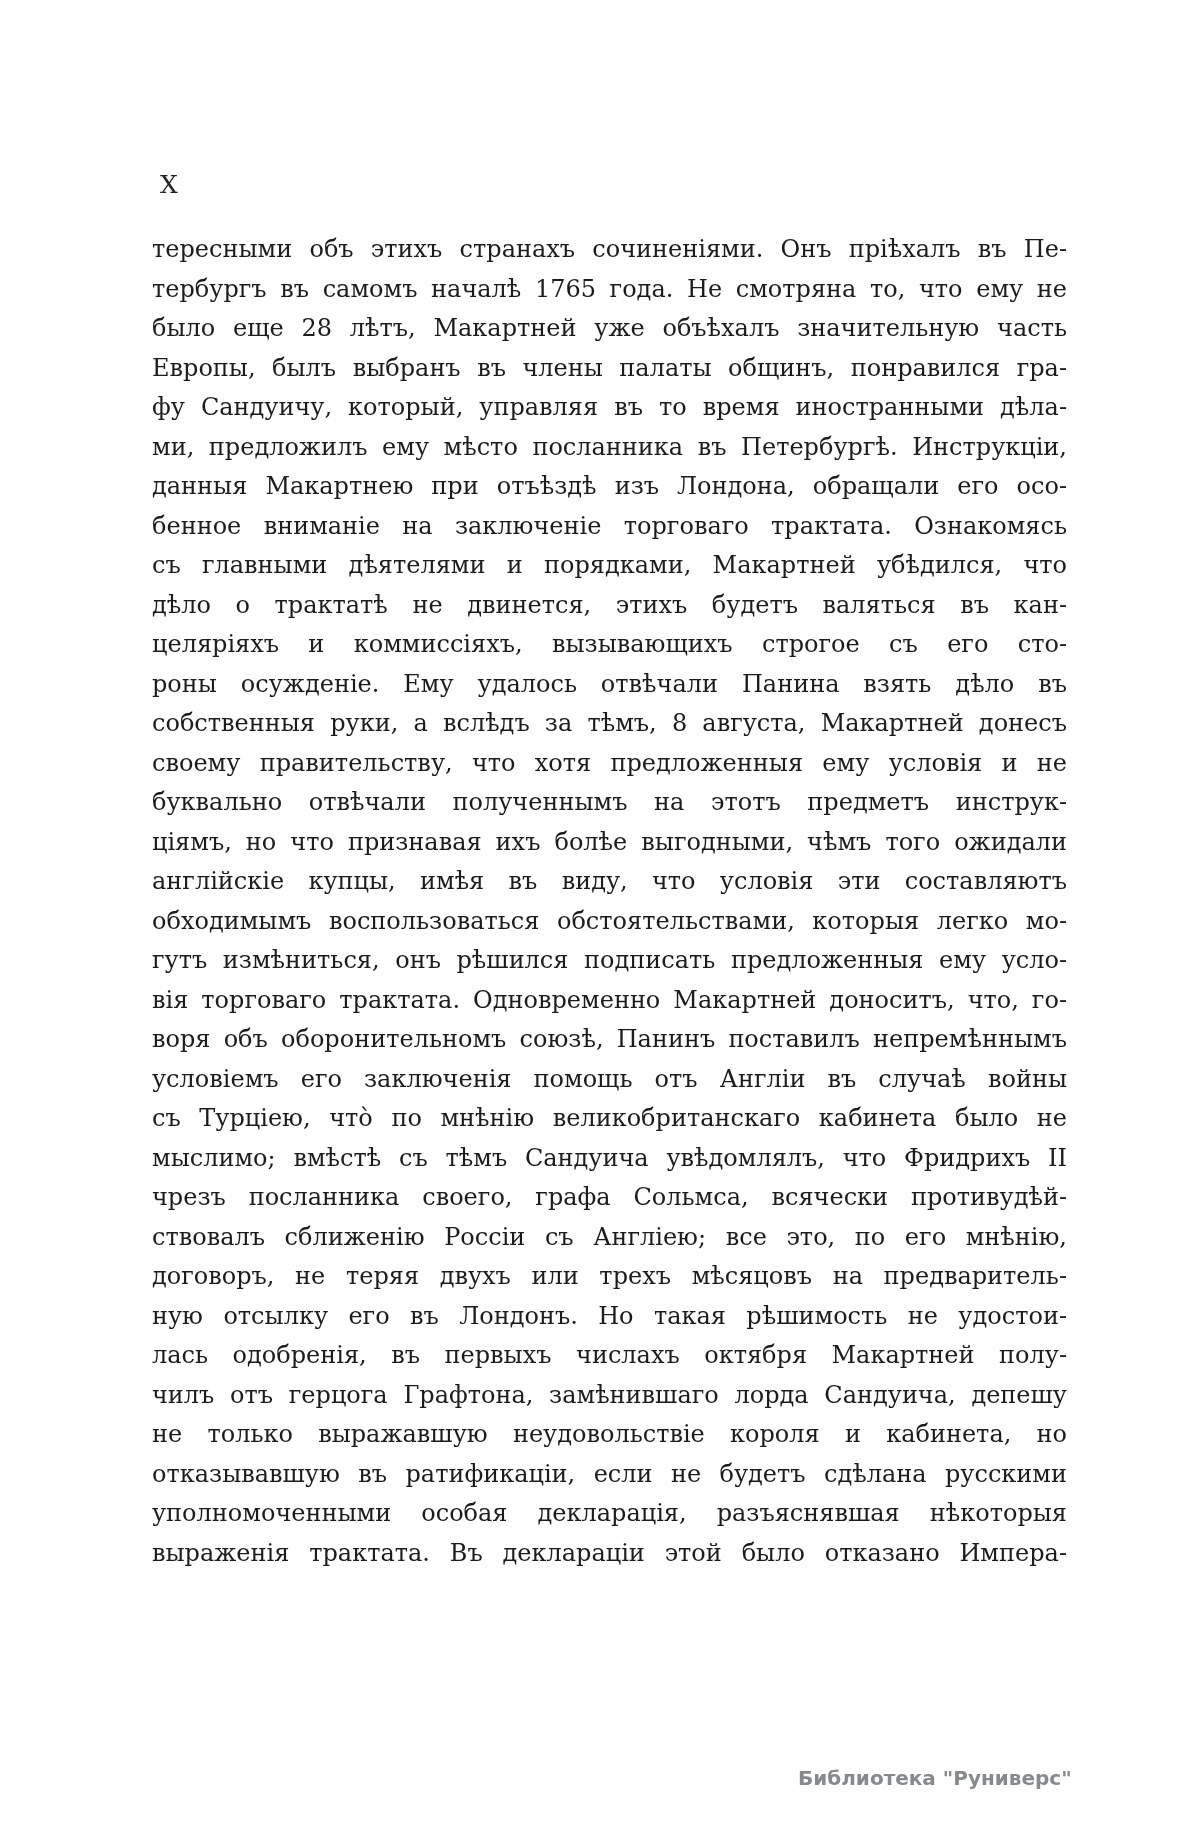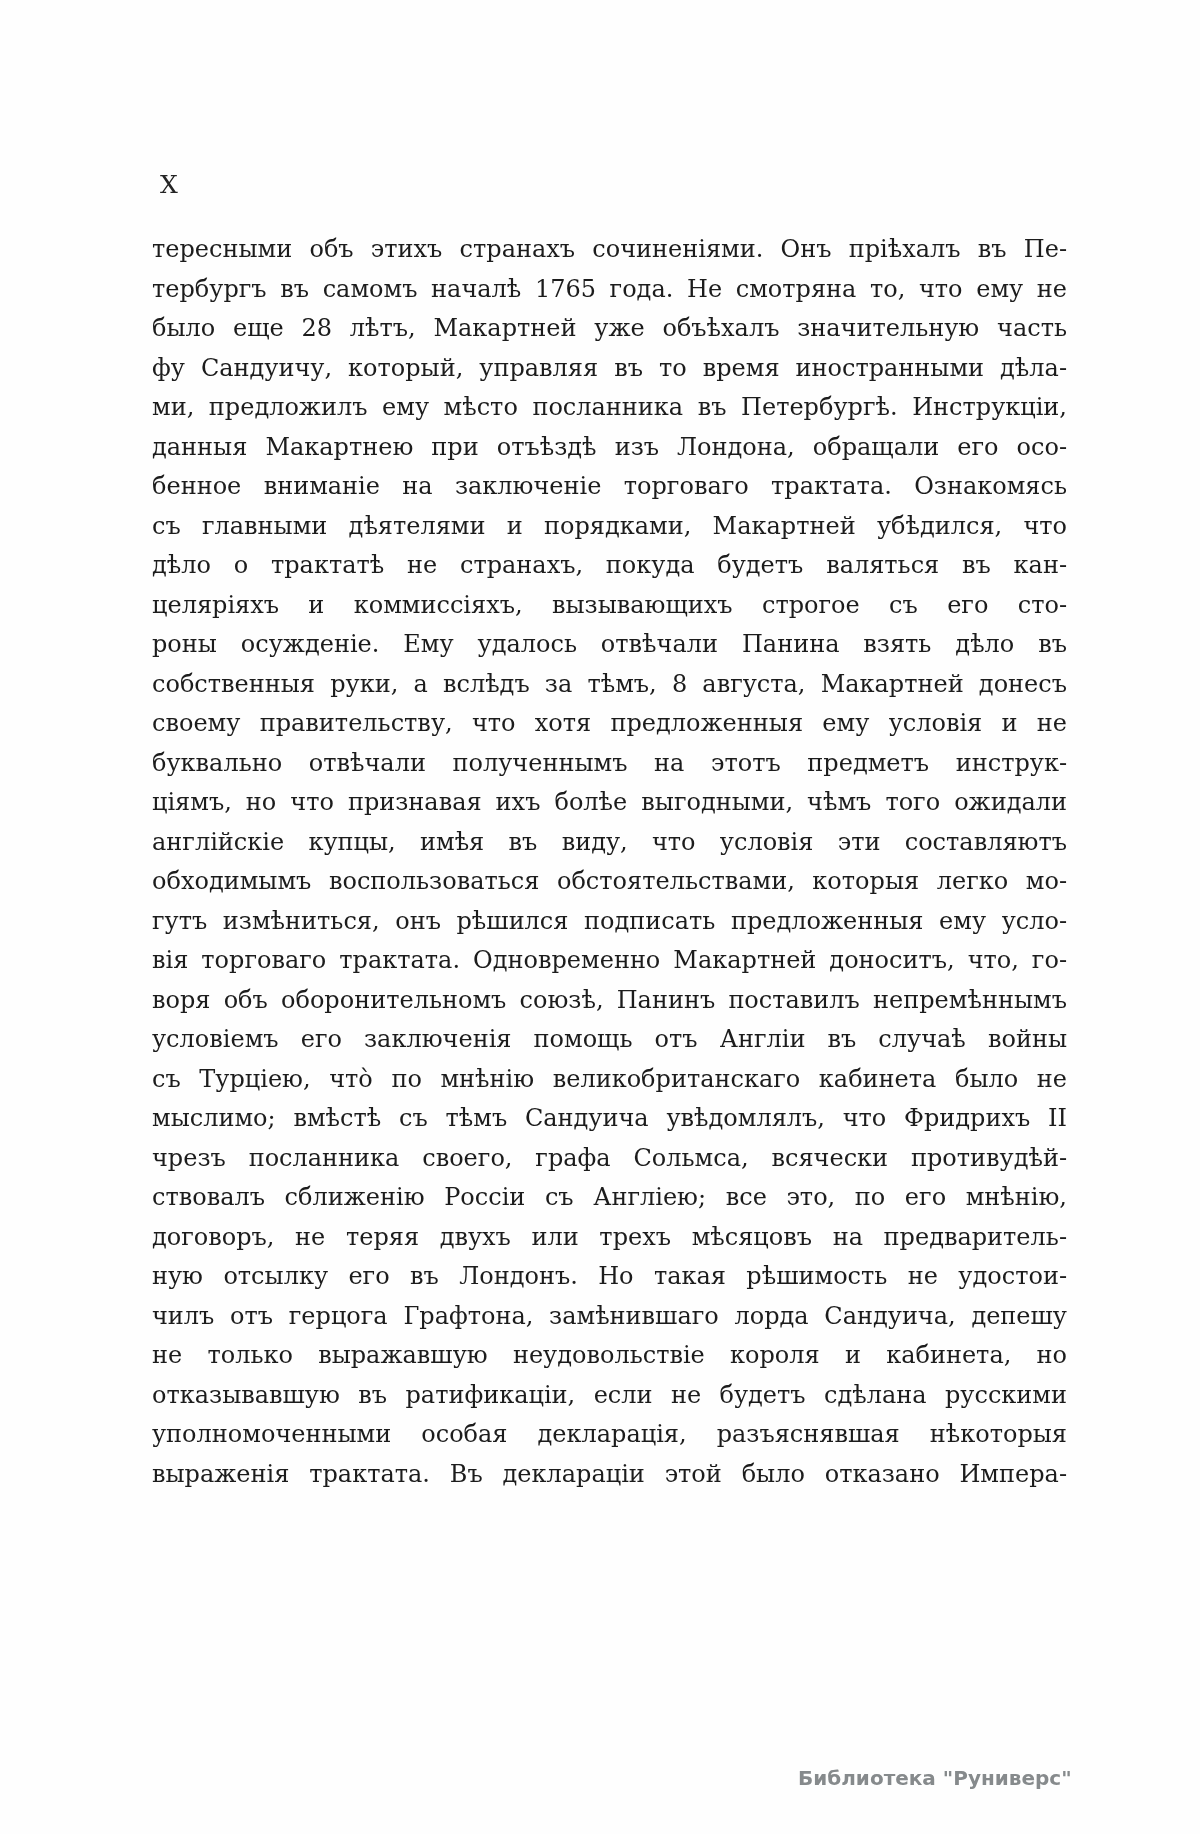--- a/index.html
+++ b/index.html
@@ -56,44 +56,46 @@
 <body>
 
 <div class="page">
 
   <div class="page-number">X</div>
 
   <div class="body-text">
     <div class="text-line">тересными объ этихъ странахъ сочиненіями. Онъ пріѣхалъ въ Пе-</div>
     <div class="text-line">тербургъ въ самомъ началѣ 1765 года. Не смотряна то, что ему не</div>
     <div class="text-line">было еще 28 лѣтъ, Макартней уже объѣхалъ значительную часть</div>
+    <div class="text-line">Европы, былъ выбранъ въ члены палаты общинъ, понравился гра-</div>
     <div class="text-line">фу Сандуичу, который, управляя въ то время иностранными дѣла-</div>
     <div class="text-line">ми, предложилъ ему мѣсто посланника въ Петербургѣ. Инструкціи,</div>
     <div class="text-line">данныя Макартнею при отъѣздѣ изъ Лондона, обращали его осо-</div>
     <div class="text-line">бенное вниманіе на заключеніе торговаго трактата. Ознакомясь</div>
     <div class="text-line">съ главными дѣятелями и порядками, Макартней убѣдился, что</div>
-    <div class="text-line">дѣло о трактатѣ не странахъ, покуда будетъ валяться въ кан-</div>
+    <div class="text-line">дѣло о трактатѣ не двинется, этихъ будетъ валяться въ кан-</div>
     <div class="text-line">целяріяхъ и коммиссіяхъ, вызывающихъ строгое съ его сто-</div>
     <div class="text-line">роны осужденіе. Ему удалось отвѣчали Панина взять дѣло въ</div>
     <div class="text-line">собственныя руки, а вслѣдъ за тѣмъ, 8 августа, Макартней донесъ</div>
     <div class="text-line">своему правительству, что хотя предложенныя ему условія и не</div>
     <div class="text-line">буквально отвѣчали полученнымъ на этотъ предметъ инструк-</div>
     <div class="text-line">ціямъ, но что признавая ихъ болѣе выгодными, чѣмъ того ожидали</div>
     <div class="text-line">англійскіе купцы, имѣя въ виду, что условія эти составляютъ</div>
     <div class="text-line">обходимымъ воспользоваться обстоятельствами, которыя легко мо-</div>
     <div class="text-line">гутъ измѣниться, онъ рѣшился подписать предложенныя ему усло-</div>
     <div class="text-line">вія торговаго трактата. Одновременно Макартней доноситъ, что, го-</div>
     <div class="text-line">воря объ оборонительномъ союзѣ, Панинъ поставилъ непремѣннымъ</div>
     <div class="text-line">условіемъ его заключенія помощь отъ Англіи въ случаѣ войны</div>
     <div class="text-line">съ Турціею, что̀ по мнѣнію великобританскаго кабинета было не</div>
     <div class="text-line">мыслимо; вмѣстѣ съ тѣмъ Сандуича увѣдомлялъ, что Фридрихъ II</div>
     <div class="text-line">чрезъ посланника своего, графа Сольмса, всячески противудѣй-</div>
     <div class="text-line">ствовалъ сближенію Россіи съ Англіею; все это, по его мнѣнію,</div>
     <div class="text-line">договоръ, не теряя двухъ или трехъ мѣсяцовъ на предваритель-</div>
     <div class="text-line">ную отсылку его въ Лондонъ. Но такая рѣшимость не удостои-</div>
+    <div class="text-line">лась одобренія, въ первыхъ числахъ октября Макартней полу-</div>
     <div class="text-line">чилъ отъ герцога Графтона, замѣнившаго лорда Сандуича, депешу</div>
     <div class="text-line">не только выражавшую неудовольствіе короля и кабинета, но</div>
     <div class="text-line">отказывавшую въ ратификаціи, если не будетъ сдѣлана русскими</div>
     <div class="text-line">уполномоченными особая декларація, разъяснявшая нѣкоторыя</div>
     <div class="text-line">выраженія трактата. Въ деклараціи этой было отказано Импера-</div>
   </div>
 
   <div class="watermark">Библиотека "Руниверс"</div>
 
 </div>

